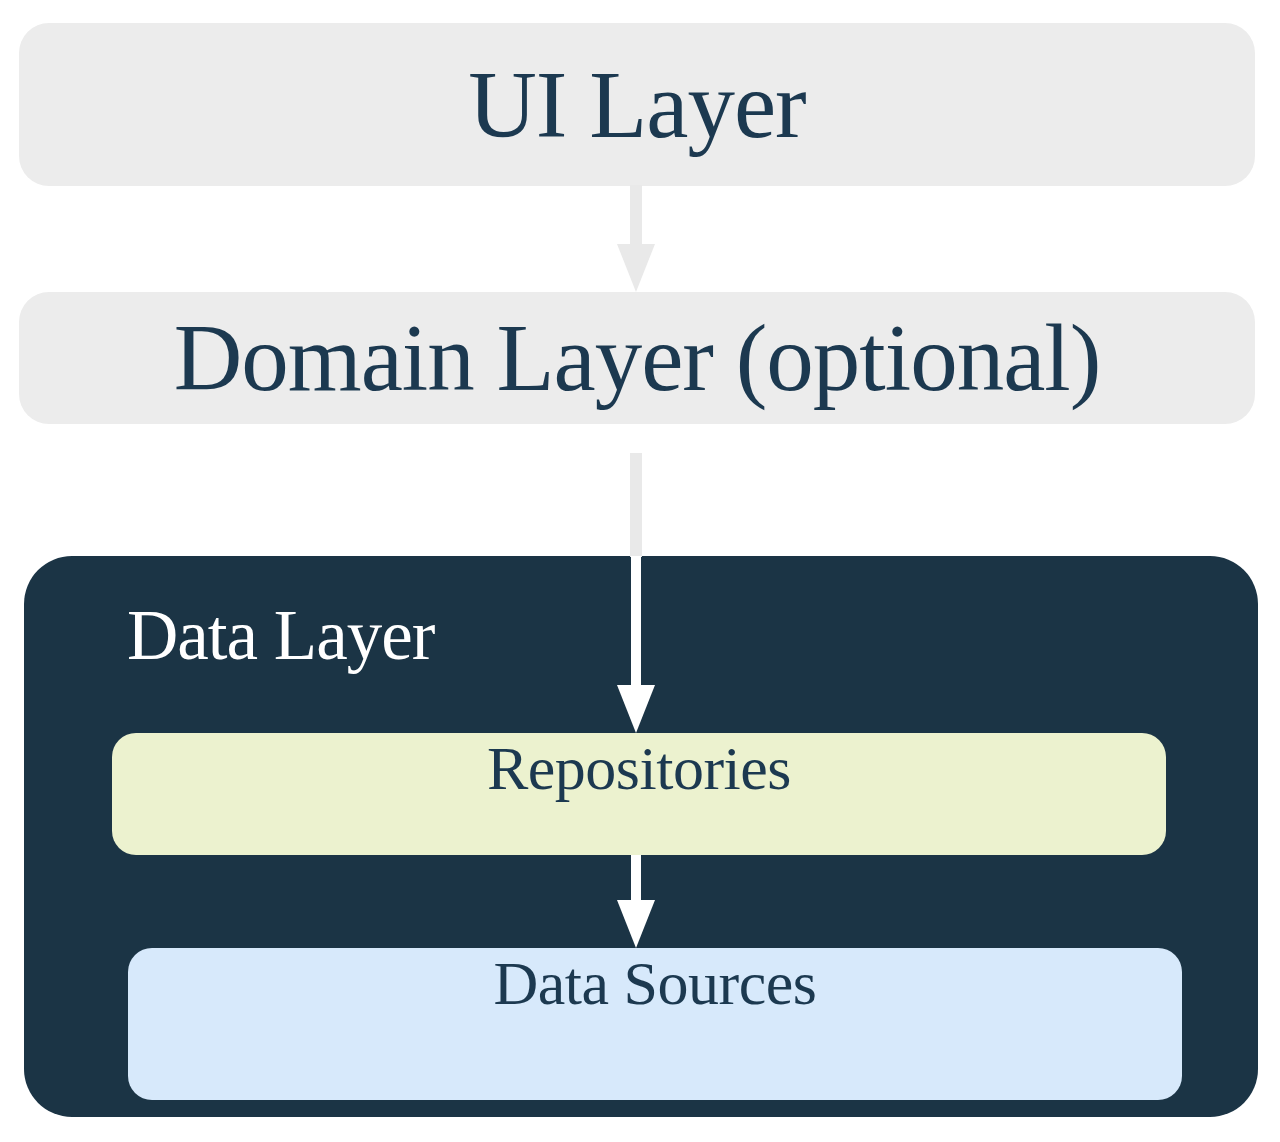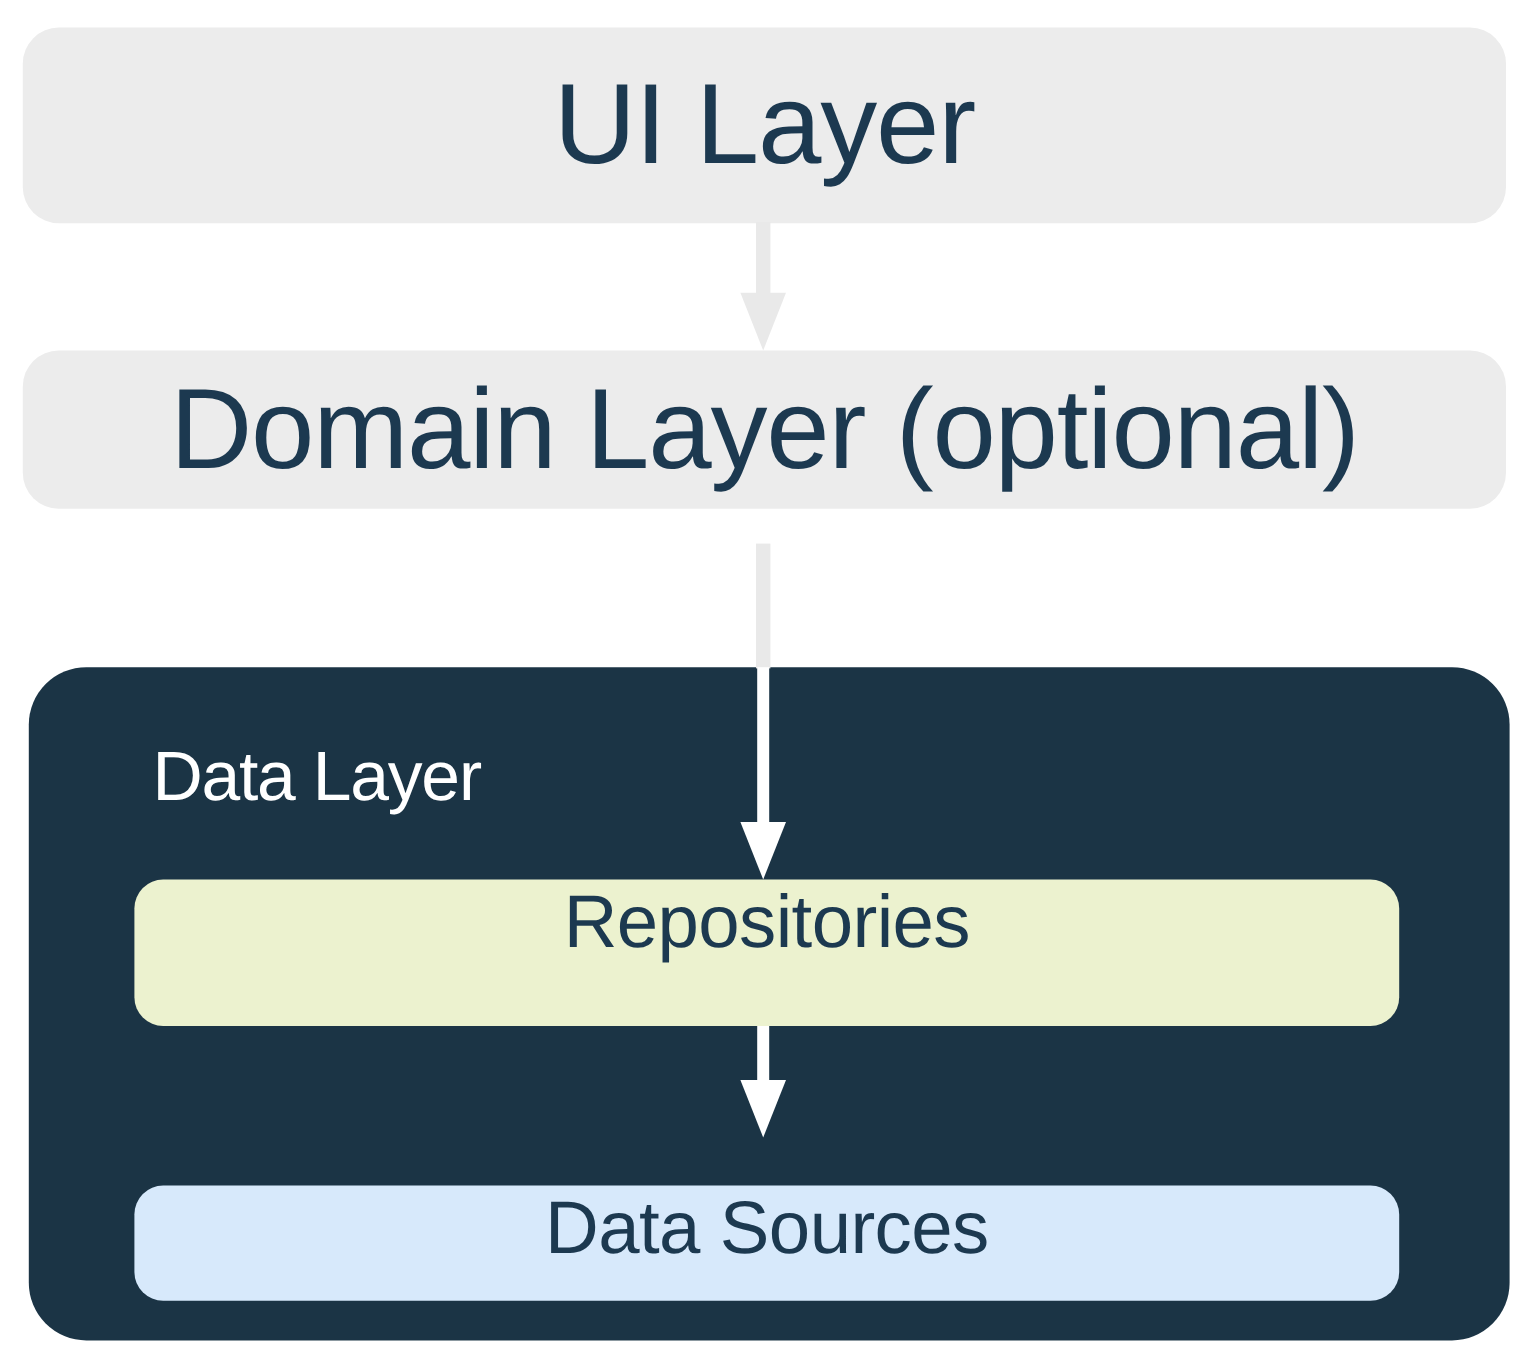--- a/index.html
+++ b/index.html
@@ -5,21 +5,21 @@
   html, body {
     margin: 0;
     padding: 0;
     background: #ffffff;
   }
   .canvas {
     position: relative;
     width: 1280px;
     height: 1142px;
     background: var(--color-background, #ffffff);
-    font-family: Liberation Sans, sans-serif;
+    font-family: Liberation Serif, serif;
     overflow: hidden;
   }
   .layer-box {
     position: absolute;
     left: 19px;
     width: 1236px;
     background: var(--color-box_gray, #ececec);
     border-radius: 30px;
     display: flex;
     align-items: center;
@@ -39,43 +39,43 @@
     left: 24px;
     top: 556px;
     width: 1234px;
     height: 561px;
     background: var(--color-dark_box, #1b3445);
     border-radius: 48px;
   }
   .dark-title {
     position: absolute;
     left: 127px;
-    top: 619px;
+    top: 600px;
     color: var(--color-white, #ffffff);
-    font-size: 58px;
+    font-size: 71px;
     letter-spacing: -1px;
     line-height: 1;
     white-space: nowrap;
   }
   .inner-box {
     position: absolute;
     left: 112px;
     width: 1054px;
     border-radius: 24px;
     display: flex;
     justify-content: center;
   }
   .inner-box .label {
     color: var(--color-navy_text, #1c3950);
     font-size: 62px;
     letter-spacing: -0.5px;
     white-space: nowrap;
   }
   .repositories-box { top: 733px; height: 122px; background: var(--color-repositories_bg, #ecf2cf); }
-  .data-sources-box { top: 988px; height: 96px; background: var(--color-data_sources_bg, #d7e9fb); }
+  .data-sources-box { top: 948px; height: 152px; background: var(--color-data_sources_bg, #d7e9fb); margin-left: 16px; }
 
   .shaft {
     position: absolute;
   }
   .shaft.gray  { background: var(--color-arrow_gray, #e9e9e9); }
   .shaft.white { background: var(--color-white, #ffffff); }
 
   .arrow-head {
     position: absolute;
     width: 0;

